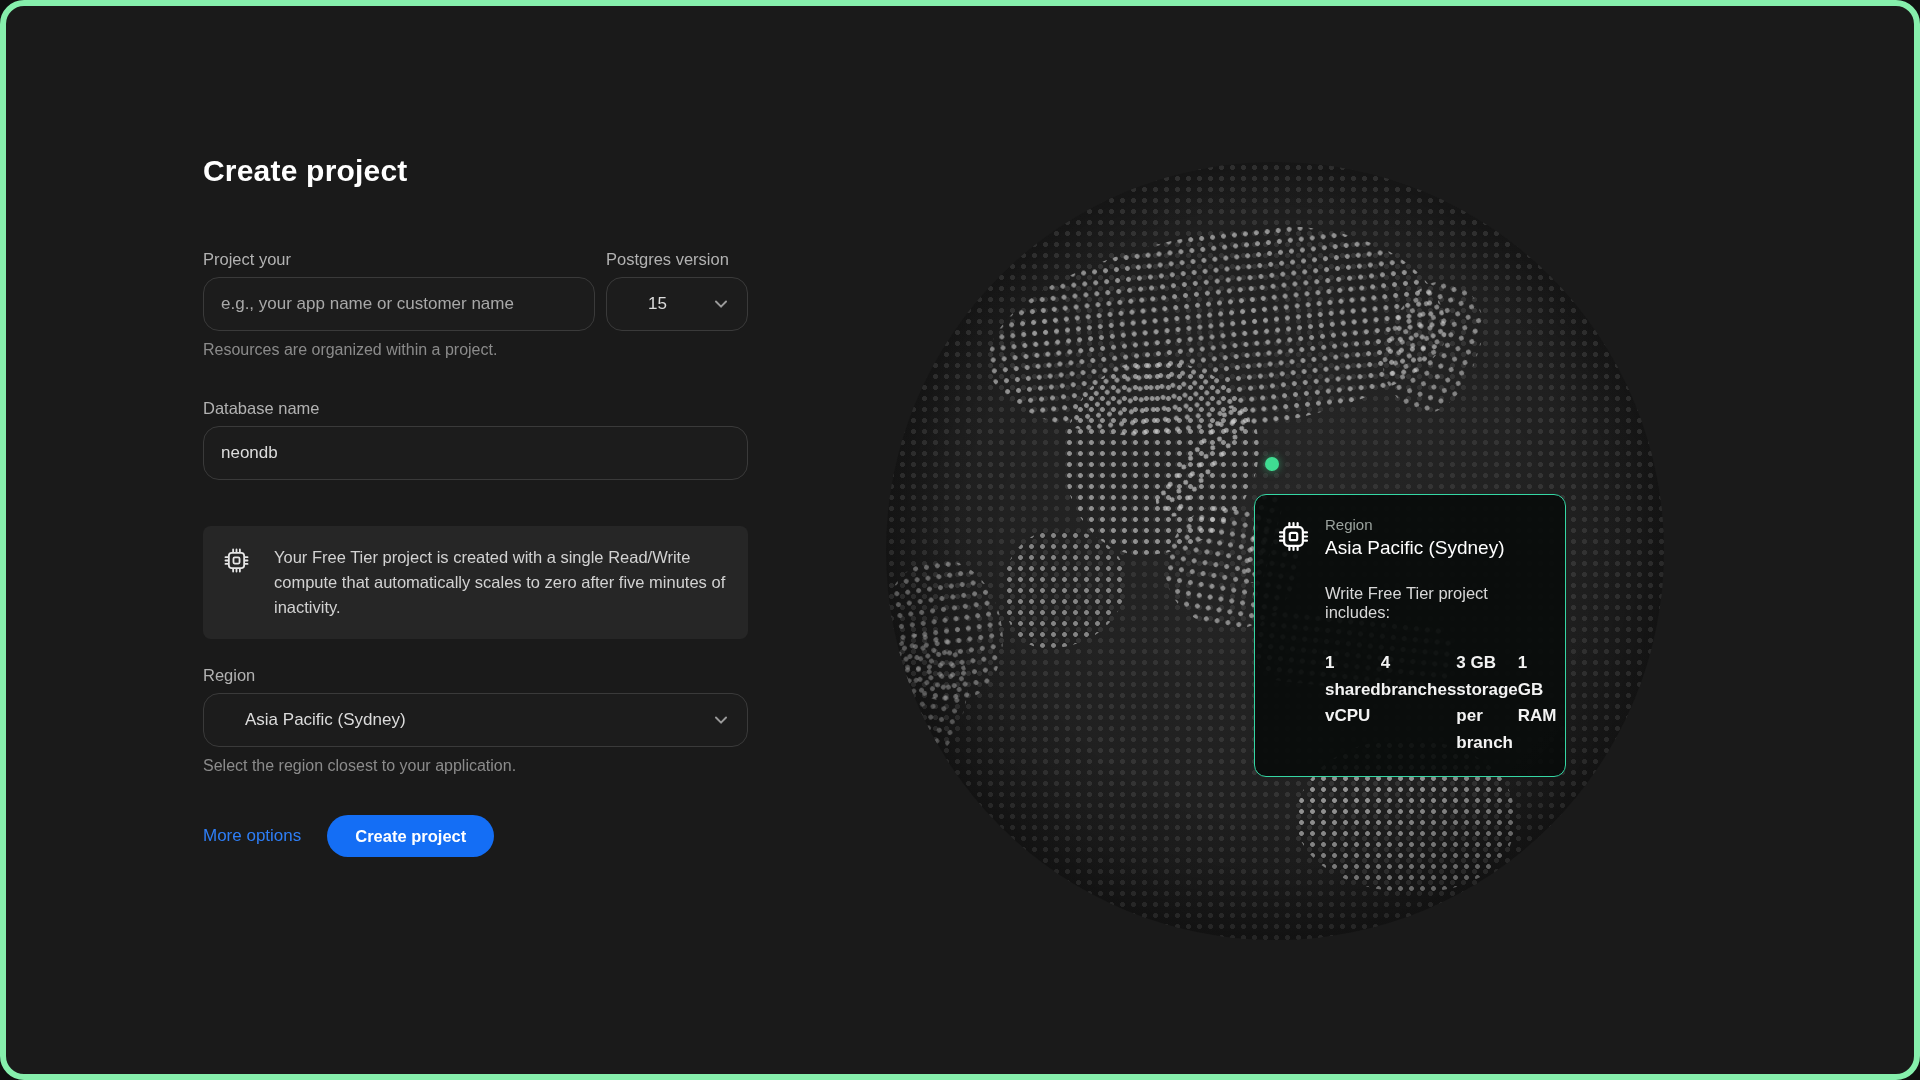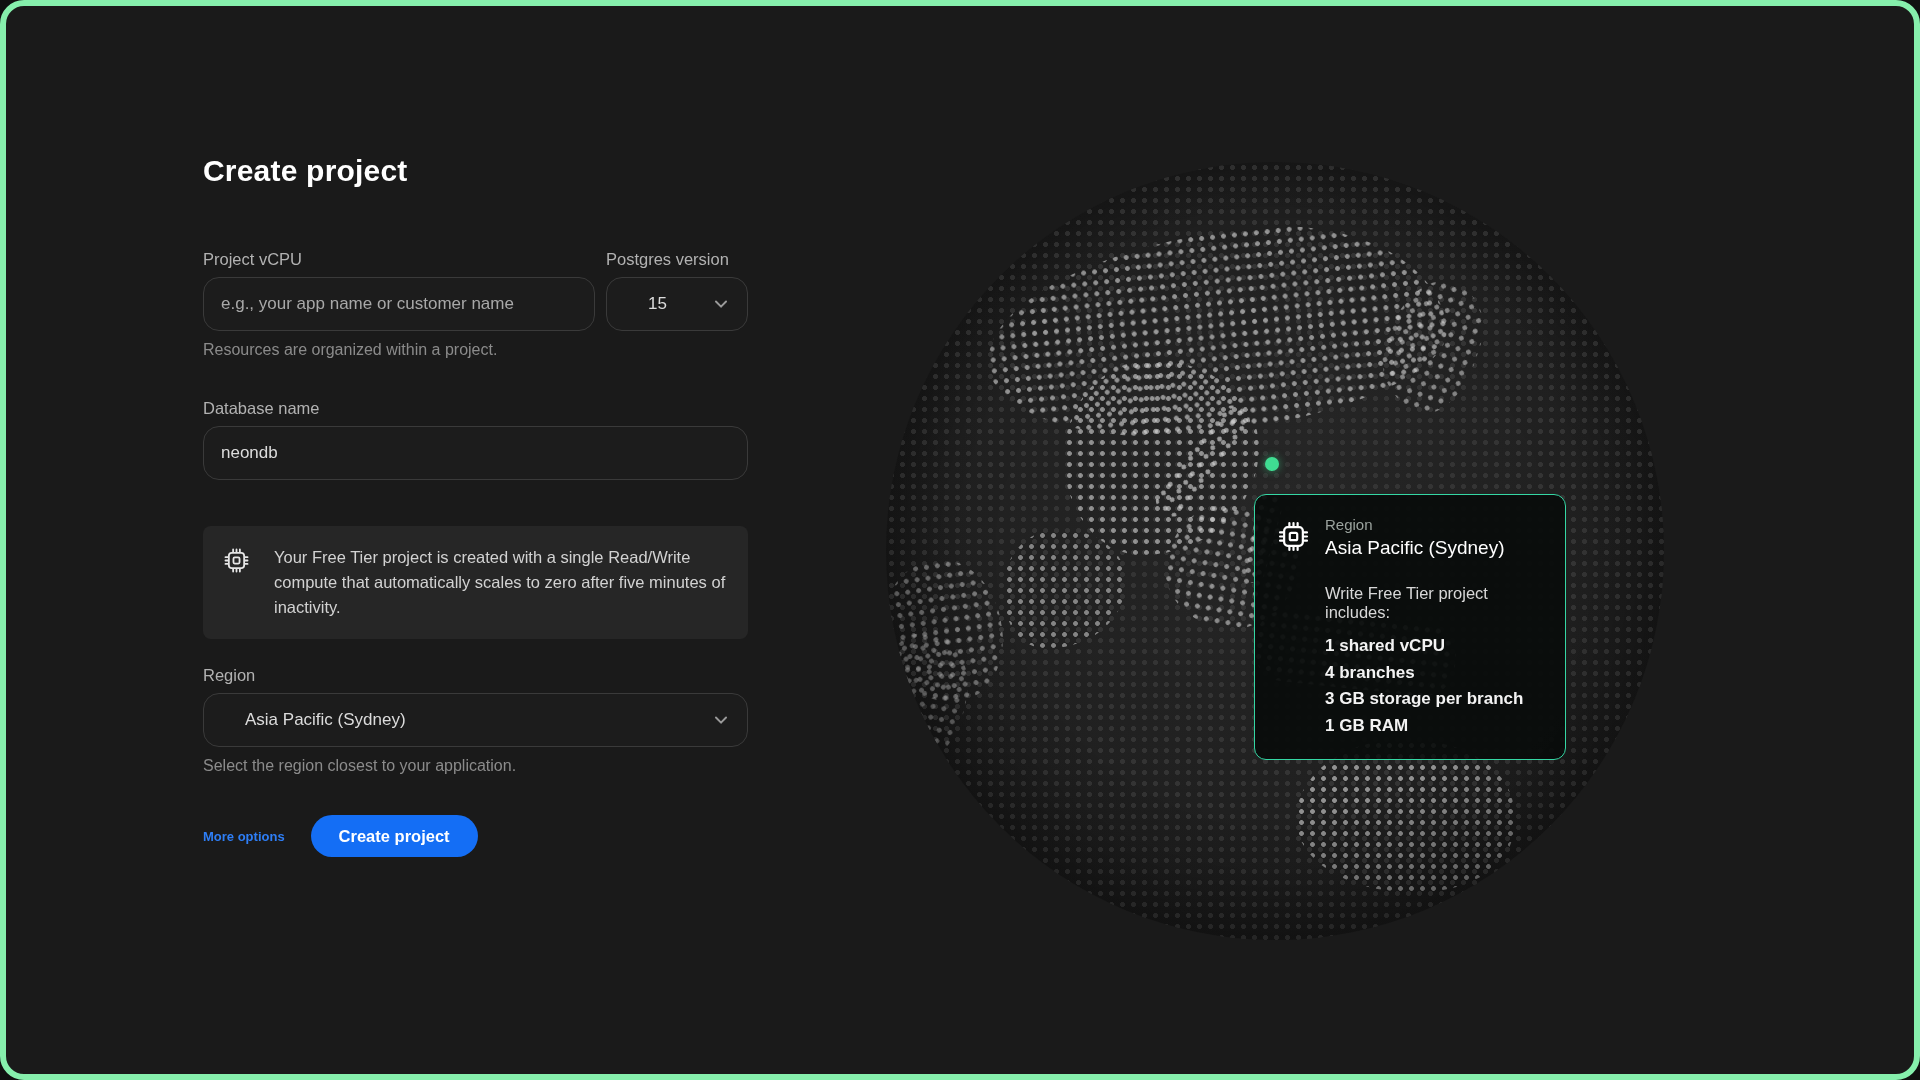--- a/index.html
+++ b/index.html
@@ -46,21 +46,21 @@
     box-sizing:border-box; width:545px; margin-top:46px;
     background:#262626; border-radius:8px;
     padding:19px 20px; display:flex; gap:24px; align-items:flex-start;
     color:#d2d2d2; font-size:16.5px; line-height:25px;
   }
   .notice .chip { flex:0 0 auto; width:27px; height:27px; margin-top:2px; }
 
   .region-group { margin-top:27px; }
 
   .actions { margin-top:40px; display:flex; align-items:center; gap:26px; }
-  .link-btn { font-size:13px; font-weight:700; color:#2e7ef6; cursor:pointer; }
+  .link-btn { font-size:17px; font-weight:400; color:#2e7ef6; cursor:pointer; }
   .primary-btn {
     height:42px; padding:0 28px; border:none; border-radius:21px;
     background:#146ef5; color:#ffffff; font-size:16.5px; font-weight:700;
     font-family:inherit; cursor:pointer; display:inline-flex; align-items:center;
   }
 
   
   .globe {
     position:absolute; left:880px; top:156px; width:778px; height:778px;
     border-radius:50%; overflow:hidden;
@@ -106,34 +106,34 @@
     border:1px solid #35d7a4; border-radius:12px;
     padding:21px 24px 20px 22px;
     color:#fff;
   }
   .tooltip .head { display:flex; gap:15px; align-items:flex-start; }
   .tooltip .chip { flex:0 0 auto; width:33px; height:33px; margin-top:4px; }
   .tt-region-label { font-size:15px; color:#9ba39e; }
   .tt-region-name  { font-size:19px; color:#ffffff; margin-top:4px; }
   .tt-includes { margin-left:48px; margin-top:25px; }
   .tt-includes-title { font-size:16.5px; color:#d8d8d8; }
-  .tt-list { margin-top:11px; display:flex; flex-direction:column; }
+  .tt-list { margin-top:28px; display:flex; flex-direction:row; }
   .tt-item { font-size:17px; font-weight:600; color:#f3f3f3; line-height:26.5px; }
 </style>
 </head>
 <body>
 
 <div class="panel">
 
   <div class="form-col">
     <h1 class="page-title">Create project</h1>
 
     <div class="row">
       <div class="fg-project">
-        <label class="field-label">Project vCPU</label>
+        <label class="field-label">Project your</label>
         <input class="control" type="text" placeholder="e.g., your app name or customer name" style="">
       </div>
       <div class="fg-pg">
         <label class="field-label">Postgres version</label>
         <div class="control select">
           <span>15</span>
           <svg class="chev" viewBox="0 0 16 16">
             <path d="M3.5 5.8 L8 10.4 L12.5 5.8" fill="none" stroke="#9a9a9a" stroke-width="1.7" stroke-linecap="round" stroke-linejoin="round"></path>
           </svg>
         </div>

